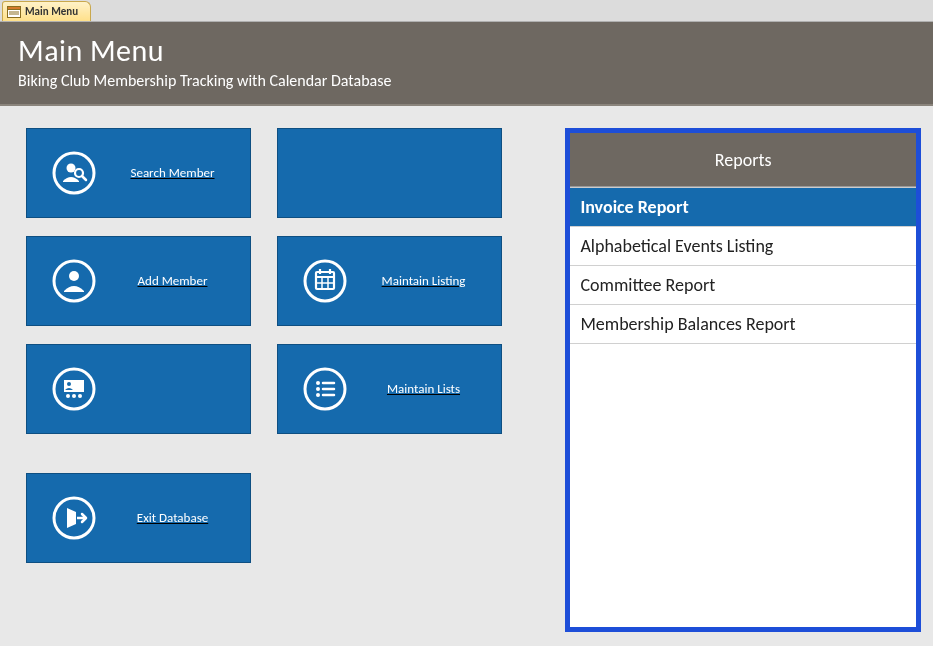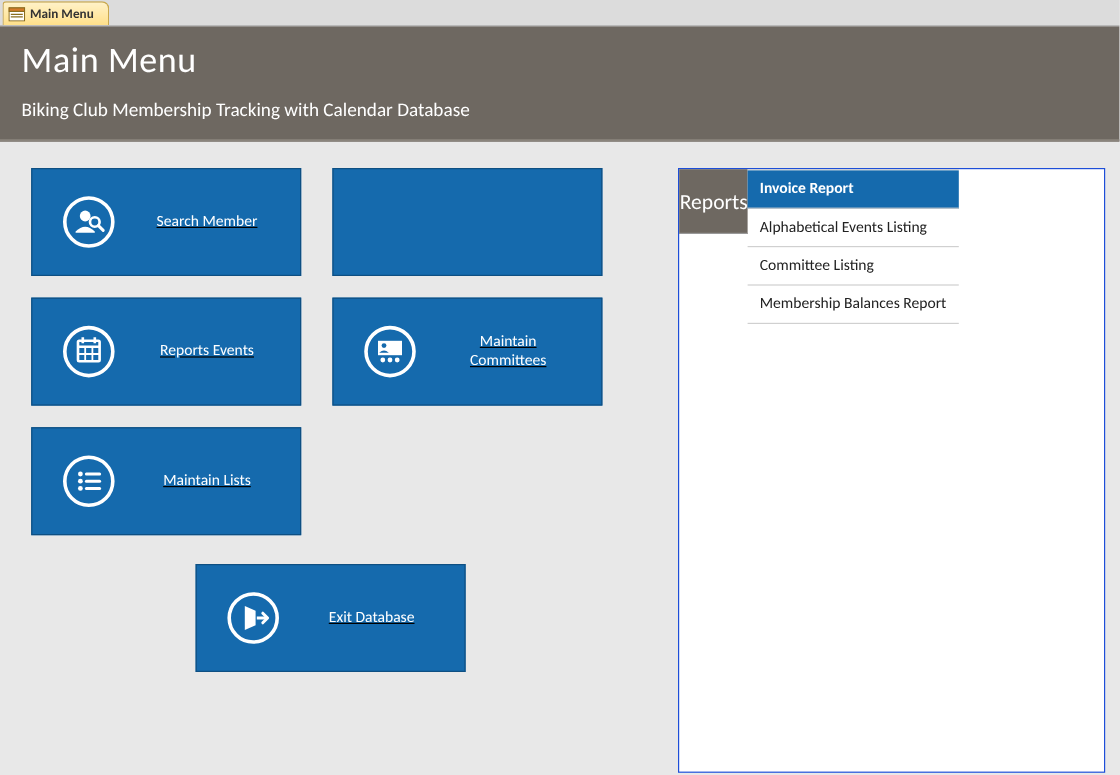--- a/index.html
+++ b/index.html
@@ -44,21 +44,21 @@
     border-bottom: 2px solid #8a847c;
   }
   .header h1 {
     font-size: 30px;
     font-weight: 400;
     letter-spacing: 0.5px;
   }
   .header .subtitle {
     font-size: 16px;
     font-weight: 400;
-    margin-top: 14px;
+    margin-top: 2px;
   }
   .content {
     display: flex;
     padding: 22px 12px 0 26px;
     gap: 40px;
     align-items: flex-start;
   }
   .button-grid {
     width: 500px;
     display: flex;
@@ -87,47 +87,46 @@
   .tile .label {
     flex: 1;
     text-align: center;
     font-size: 13px;
     line-height: 1.25;
     padding: 0 4px;
   }
   .exit-row {
     width: 100%;
     display: flex;
-    justify-content: center;
-    margin-top: 6px;
+    margin-top: 21px;
   }
   .reports-panel {
     width: 356px;
-    border: 1px solid #1d4ed8;
+    border: 5px solid #1d4ed8;
     background: #fff;
     display: flex;
-    flex-direction: row;
+    flex-direction: column;
     height: 504px;
   }
   .reports-header {
     background: #6e6861;
     color: #fff;
     height: 54px;
     display: flex;
     align-items: center;
     justify-content: center;
     font-size: 18px;
     border-bottom: 1px solid #999;
   }
   .reports-list {
     border-top: 1px solid #ccc;
   }
   .report-item {
     padding: 8px 10px;
-    font-size: 13px;
+    font-size: 18px;
     border-bottom: 1px solid #d0d0d0;
     cursor: pointer;
     color: #222;
   }
   .report-item.selected {
     background: #156aad;
     color: #fff;
     font-weight: 600;
   }
   svg { display: block; }
@@ -167,51 +166,59 @@
           <circle cx="29" cy="24" r="4" fill="none" stroke="#fff" stroke-width="2.2"></circle>
           <line x1="32" y1="27" x2="36" y2="31" stroke="#fff" stroke-width="2.5" stroke-linecap="round"></line>
         </svg>
       </span>
       <span class="label">Search Member</span>
     </div>
 
     <div class="tile">
     </div>
 
+    <div class="tile">
+      <span class="icon-wrap">
+        <svg width="48" height="48" viewBox="0 0 48 48">
+          <circle cx="24" cy="24" r="20" fill="none" stroke="#fff" stroke-width="3"></circle>
+          <circle cx="24" cy="19" r="5" fill="#fff"></circle>
+          <path d="M14 34 Q24 24 34 34 L34 35 L14 35 Z" fill="#fff"></path>
+        </svg>
+      </span>
+      <span class="label">Add Member</span>
+    </div>
 
     <div class="tile">
       <span class="icon-wrap">
         <svg width="48" height="48" viewBox="0 0 48 48">
           <circle cx="24" cy="24" r="20" fill="none" stroke="#fff" stroke-width="3"></circle>
           <rect x="15" y="15" width="18" height="17" rx="1" fill="none" stroke="#fff" stroke-width="2.2"></rect>
           <line x1="15" y1="20" x2="33" y2="20" stroke="#fff" stroke-width="2"></line>
           <line x1="19" y1="12" x2="19" y2="17" stroke="#fff" stroke-width="2.2"></line>
           <line x1="29" y1="12" x2="29" y2="17" stroke="#fff" stroke-width="2.2"></line>
           <line x1="21" y1="20" x2="21" y2="32" stroke="#fff" stroke-width="1.5"></line>
           <line x1="27" y1="20" x2="27" y2="32" stroke="#fff" stroke-width="1.5"></line>
           <line x1="15" y1="26" x2="33" y2="26" stroke="#fff" stroke-width="1.5"></line>
         </svg>
       </span>
-      <span class="label">Reports Events</span>
+      <span class="label">Maintain Listing</span>
     </div>
 
     <div class="tile">
       <span class="icon-wrap">
         <svg width="48" height="48" viewBox="0 0 48 48">
           <circle cx="24" cy="24" r="20" fill="none" stroke="#fff" stroke-width="3"></circle>
           <rect x="14" y="15" width="20" height="12" fill="#fff"></rect>
           <circle cx="19" cy="19" r="2" fill="#156aad"></circle>
           <path d="M15 25 Q19 21 23 25 Z" fill="#156aad"></path>
           <circle cx="18" cy="31" r="2" fill="#fff"></circle>
           <circle cx="24" cy="31" r="2" fill="#fff"></circle>
           <circle cx="30" cy="31" r="2" fill="#fff"></circle>
         </svg>
       </span>
-      <span class="label" style="white-space:pre-line">Maintain
-Committees</span>
     </div>
 
     <div class="tile">
       <span class="icon-wrap">
         <svg width="48" height="48" viewBox="0 0 48 48">
           <circle cx="24" cy="24" r="20" fill="none" stroke="#fff" stroke-width="3"></circle>
           <circle cx="17" cy="18" r="2" fill="#fff"></circle>
           <circle cx="17" cy="24" r="2" fill="#fff"></circle>
           <circle cx="17" cy="30" r="2" fill="#fff"></circle>
           <line x1="22" y1="18" x2="33" y2="18" stroke="#fff" stroke-width="2.5" stroke-linecap="round"></line>
@@ -236,18 +243,18 @@
       </div>
     </div>
 
   </div>
 
   <div class="reports-panel">
     <div class="reports-header">Reports</div>
     <div class="reports-list" id="reports-list">
         <div class="report-item selected">Invoice Report</div>
         <div class="report-item">Alphabetical  Events Listing</div>
-        <div class="report-item">Committee Listing</div>
+        <div class="report-item">Committee Report</div>
         <div class="report-item">Membership Balances Report</div>
       </div>
   </div>
 
 </div>
 
 </body></html>

